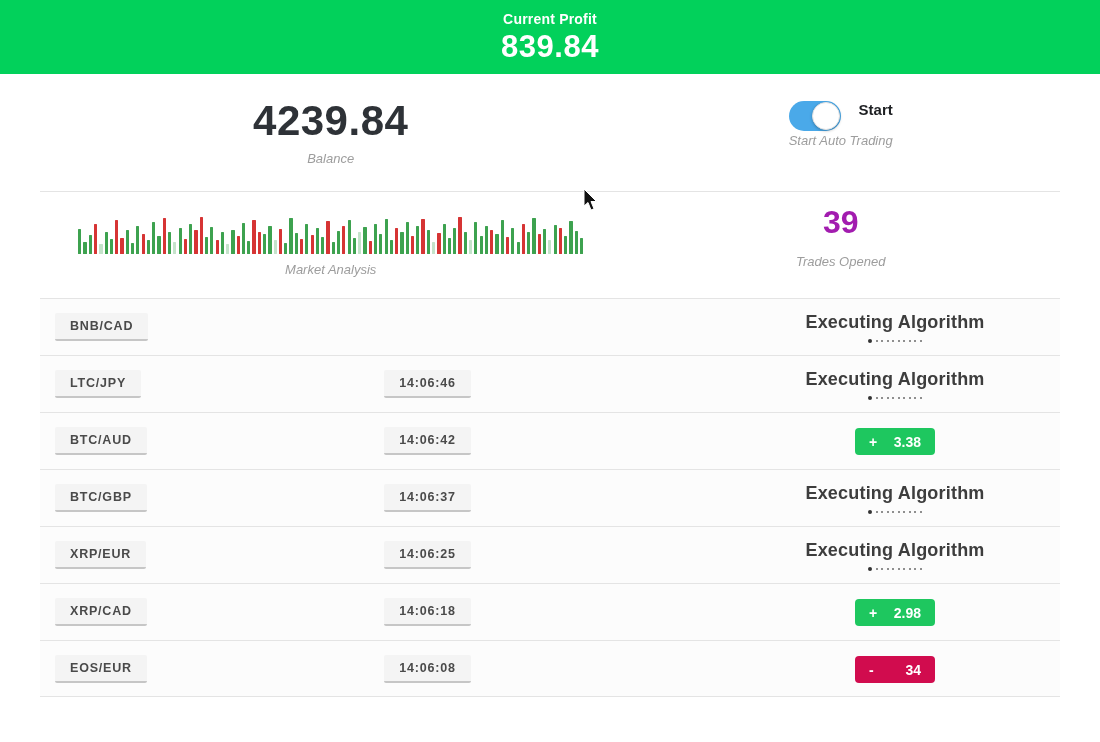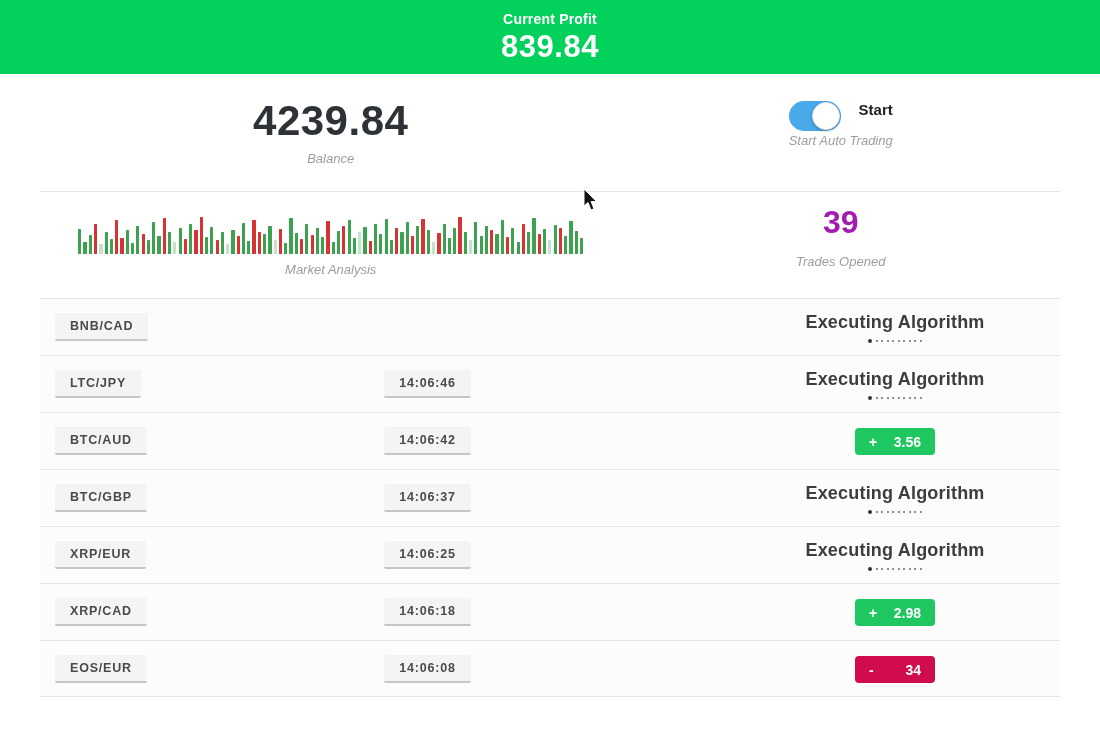--- a/index.html
+++ b/index.html
@@ -263,21 +263,21 @@
   <div class="row">
     <div class="pair-wrap">
       <button class="chip">BTC/AUD</button>
     </div>
     <div class="time-wrap">
       <button class="chip">14:06:42</button>
     </div>
     <div class="status-wrap">
             <div class="badge profit">
               <span>+</span>
-              <span>3.56</span>
+              <span>3.38</span>
             </div>
           </div>
   </div>
 
   <div class="row">
     <div class="pair-wrap">
       <button class="chip">BTC/GBP</button>
     </div>
     <div class="time-wrap">
       <button class="chip">14:06:37</button>

